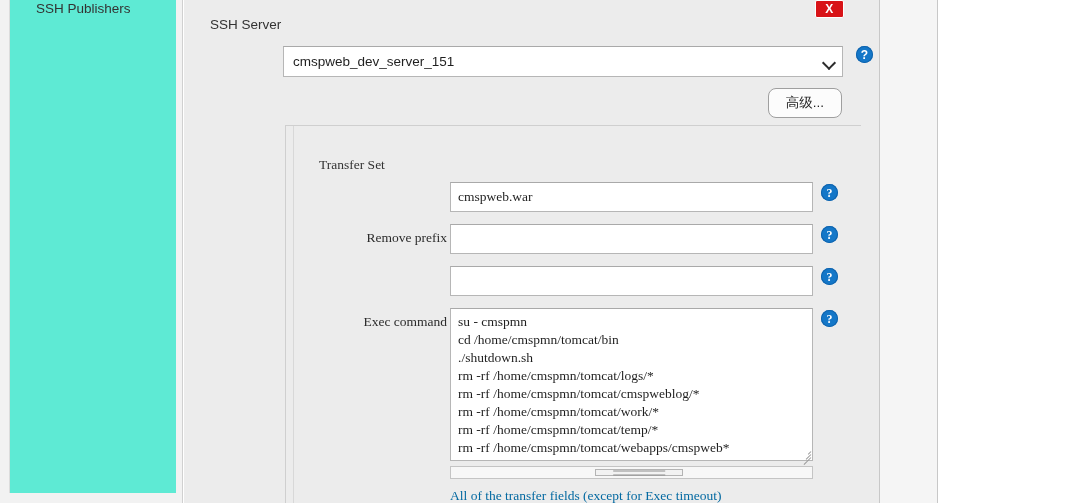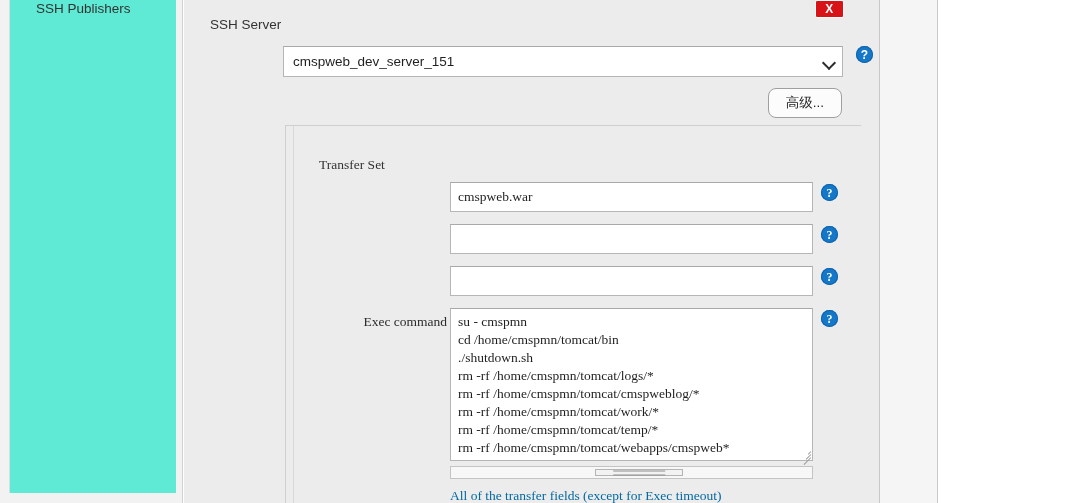--- a/index.html
+++ b/index.html
@@ -346,20 +346,21 @@
     <div class="group" style="left:101px; top:125px; width:576px; height:378px;font-family:Liberation Serif, serif;">
       <div class="group-inner" style="left:7px; top:0; width:569px; height:378px;">
 
         <div class="grip" style="left:6px; top:23px;"></div>
 
         <div class="section-title" style="left:25px; top:31px;">Transfer Set</div>
 
         <div class="txt" style="left:156px; top:56px; width:363px; height:30px;">cmspweb.war</div>
         <div class="help" style="left:527px; top:58px;">?</div>
 
+        <div class="fld-label" style="left:0px; top:104px; width:153px;">Remove prefix</div>
         <div class="txt" style="left:156px; top:98px; width:363px; height:30px;"></div>
         <div class="help" style="left:527px; top:100px;">?</div>
 
         <div class="txt" style="left:156px; top:140px; width:363px; height:30px;"></div>
         <div class="help" style="left:527px; top:142px;">?</div>
 
         <div class="fld-label" style="left:0px; top:188px; width:153px;">Exec command</div>
 
         <div class="area-wrap" style="left:156px; top:182px; width:363px; height:153px;">
           <div class="area">su - cmspmn

